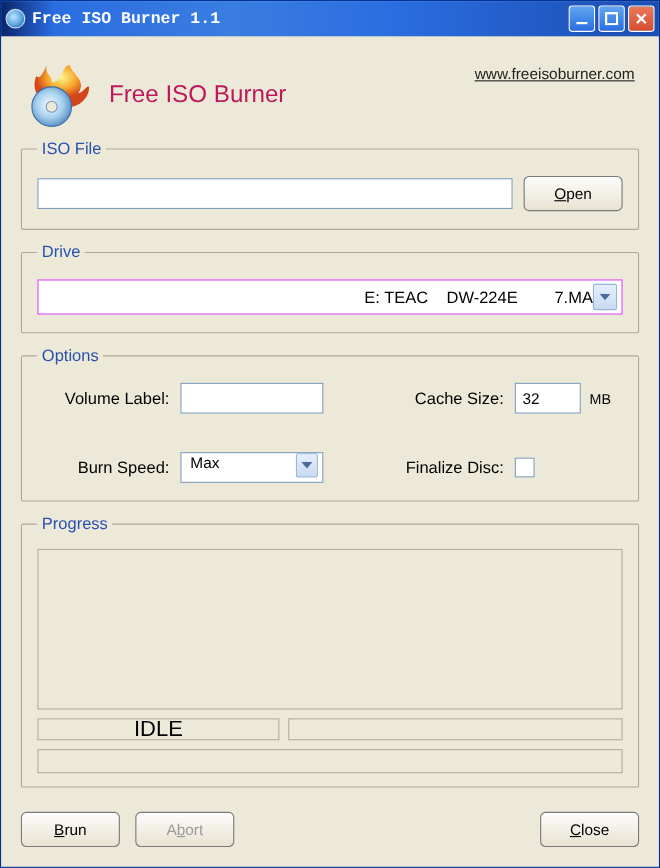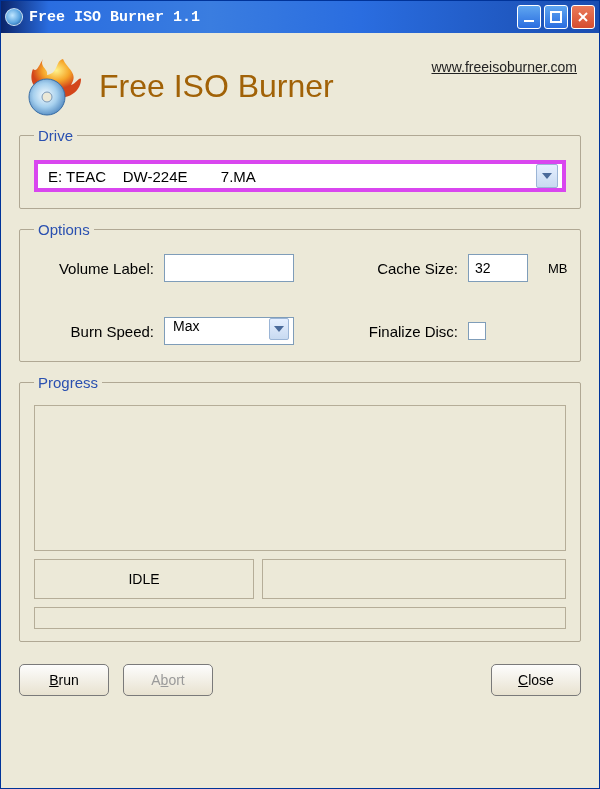--- a/index.html
+++ b/index.html
@@ -66,22 +66,22 @@
       display: flex; align-items: center;
       margin-top: 8px;
       margin-bottom: 10px;
     }
     .logo {
       width: 68px; height: 62px;
       margin-right: 8px;
       position: relative;
     }
     .apptitle {
-      color: #a16207;
-      font-size: 32px;
+      color: #be185d;
+      font-size: 22px;
       font-family: Tahoma, Arial, sans-serif;
       font-weight: normal;
       margin-left: 4px;
       text-align: center;
     }
     fieldset {
       border: 1px solid #b0a894;
       border-radius: 2px;
       margin: 0 0 12px 0;
       padding: 16px 14px 16px 14px;
@@ -113,26 +113,26 @@
     }
     .btn.disabled {
       color: #9a9a9a;
       cursor: default;
     }
     .mnemonic { text-decoration: underline; }
     .iso-input { flex: 1; height: 32px; }
     .drive-select {
       width: 100%;
       height: 32px;
-      border: 4px solid #d946ef;
+      border: 1px solid #d946ef;
       background: #fff;
       display: flex; align-items: center;
       padding: 0 4px 0 10px;
       font-size: 15px;
-      justify-content: space-between;
+      justify-content: flex-end;
     }
     .drop-arrow {
       width: 22px; height: 24px;
       background: linear-gradient(#e5efff, #c8daf1);
       border: 1px solid #9bb5d6;
       border-radius: 2px;
       display:flex; align-items:center; justify-content:center;
     }
     .options-grid {
       display: grid;
@@ -152,23 +152,23 @@
     }
     .progress-box {
       height: 146px;
       border: 1px solid #b5ad98;
       background: #ECE9D8;
       margin-bottom: 8px;
     }
     .statusbars { display:flex; gap:8px; margin-bottom:8px;}
     .statusbar {
       border: 1px solid #b5ad98;
-      height: 40px;
+      height: 20px;
       display:flex; align-items:center; justify-content:center;
-      font-size: 14px;
+      font-size: 20px;
     }
     .sb1 { flex: 0 0 220px;}
     .sb2 { flex: 1;}
     .fullbar {
       border: 1px solid #b5ad98;
       height: 22px;
     }
     .bottom-buttons {
       display:flex;
       padding-top: 10px;
@@ -225,41 +225,51 @@
             <stop offset="55%" stop-color="#a6d0ee"></stop>
             <stop offset="100%" stop-color="#4f87bf"></stop>
           </radialGradient>
           <circle cx="28" cy="42" r="18" fill="url(#dg)" stroke="#3a6ea5" stroke-width="1"></circle>
           <circle cx="28" cy="42" r="5" fill="#ece9d8" stroke="#7a98b8"></circle>
         </svg>
       </div>
       <div class="apptitle">Free ISO Burner</div>
     </div>
 
+    <fieldset>
+      <legend>ISO File</legend>
+      <div class="row">
+        <input type="text" class="iso-input" value="" style="">
+        <button class="btn">
+            <span class="mnemonic">O</span>
+            <span>pen</span>
+          </button>
+      </div>
+    </fieldset>
 
     <fieldset>
       <legend>Drive</legend>
       <div class="drive-select">
         <span style="white-space:pre;">E: TEAC    DW-224E        7.MA</span>
         <span class="drop-arrow">
           <svg width="10" height="6">
               <path d="M0 0 L10 0 L5 6 Z" fill="#4a6a9a"></path>
             </svg>
         </span>
       </div>
     </fieldset>
 
     <fieldset>
       <legend>Options</legend>
       <div class="options-grid">
         <div class="lbl">Volume Label:</div>
         <input type="text" class="textinput" value="" style="">
         <div class="lbl">Cache Size:</div>
         <input type="text" class="textinput" style="width: 60px;" value="32">
-        <div style="padding-left:20px;">MB</div>
+        <div style="padding-left:8px;">MB</div>
 
         <div class="lbl">Burn Speed:</div>
         <div class="small-select">
           <span>Max</span>
           <span class="drop-arrow" style="width:20px;height:22px;">
             <svg width="10" height="6">
                 <path d="M0 0 L10 0 L5 6 Z" fill="#4a6a9a"></path>
               </svg>
           </span>
         </div>

